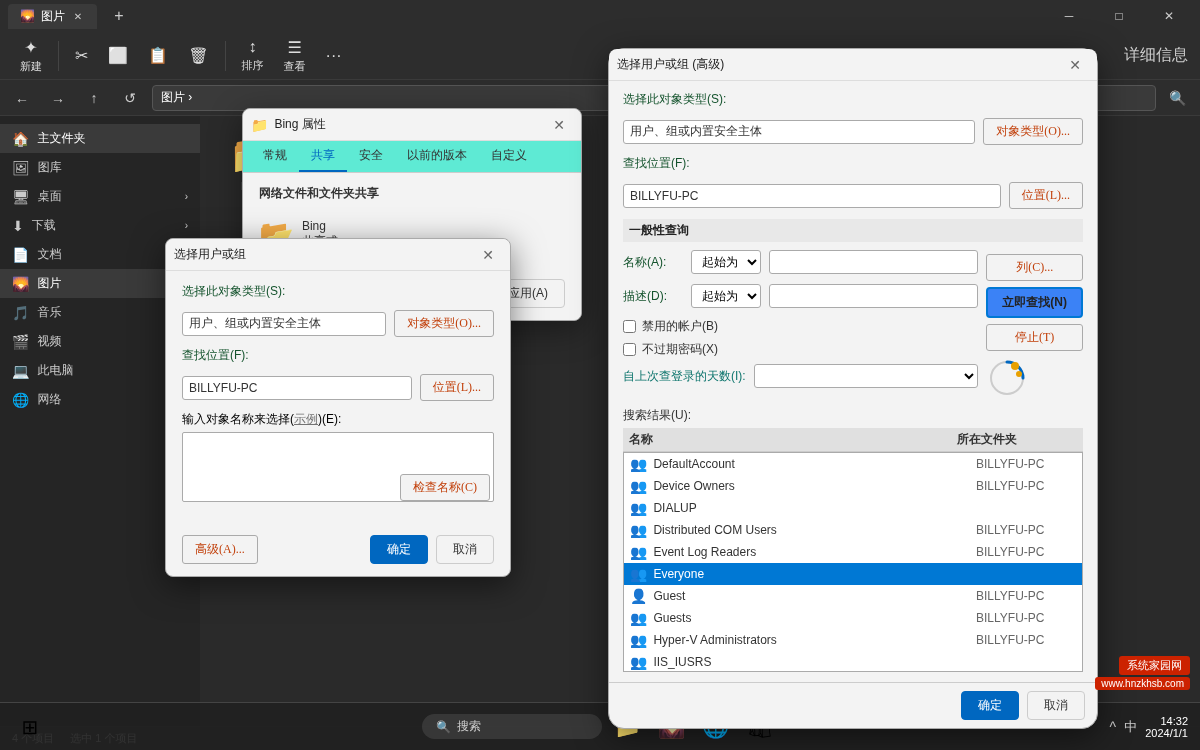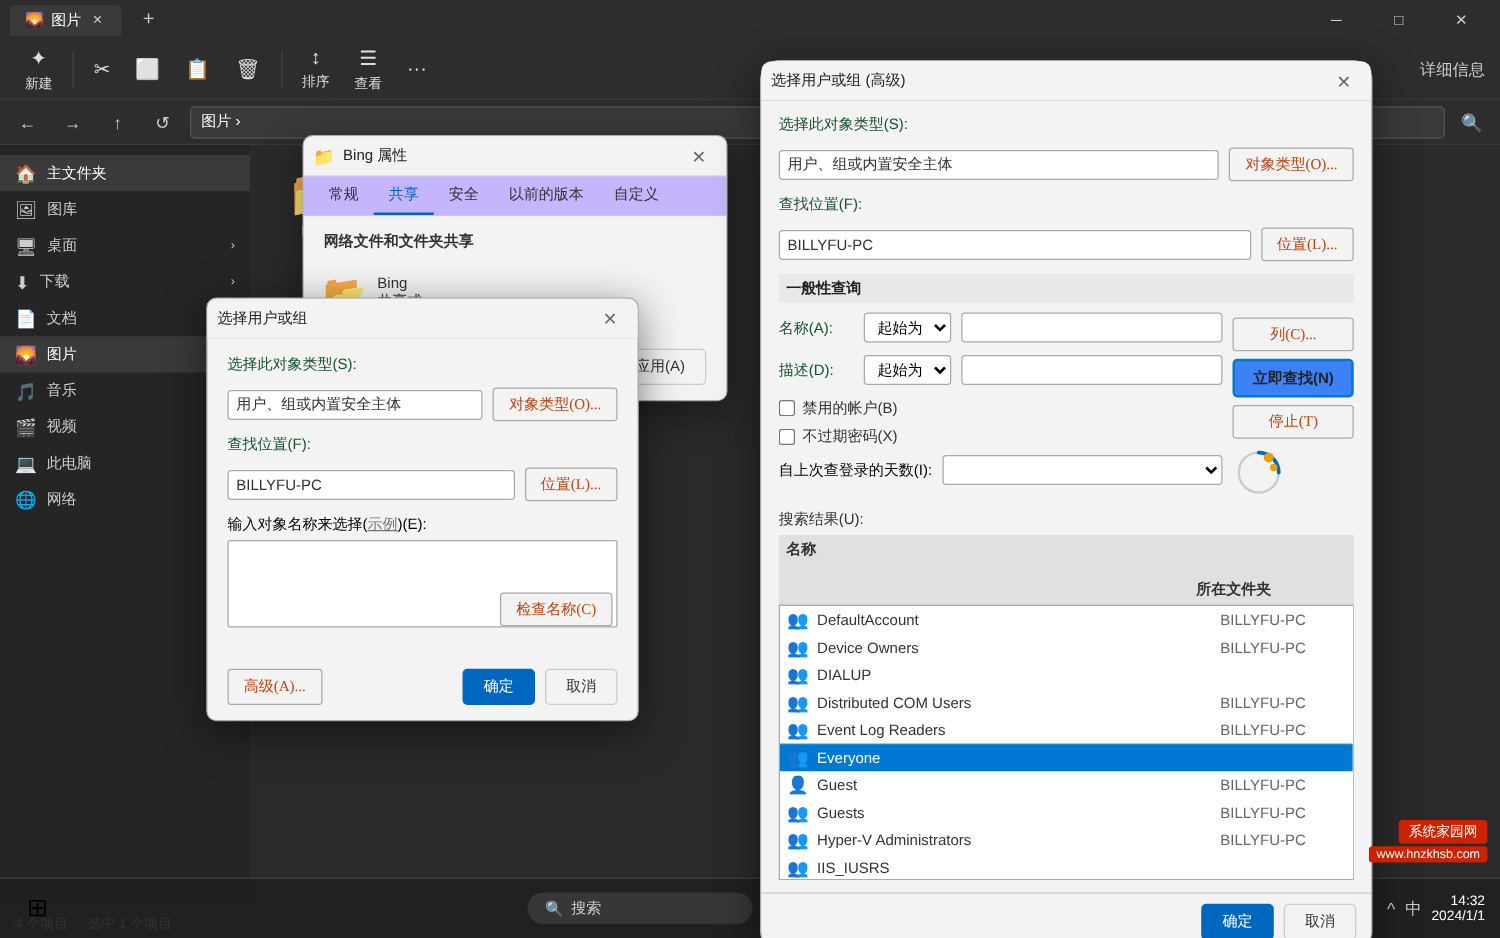--- a/index.html
+++ b/index.html
@@ -263,21 +263,21 @@
     .dialog-close {
       width: 28px; height: 28px;
       display: flex; align-items: center; justify-content: center;
       border-radius: 4px;
       font-size: 14px; color: #666; cursor: pointer;
     }
 
     .dialog-tabs {
       display: flex;
       border-bottom: 1px solid #ccc;
-      background: #c4b5fd;
+      background: #5eead4;
       padding: 0 8px;
     }
     .dialog-tab {
       padding: 6px 12px;
       font-size: 12px;
       color: #333;
       cursor: pointer;
       border-bottom: 2px solid transparent;
     }
     .dialog-tab.active { border-bottom-color: #0067c0; color: #0067c0; }
@@ -482,21 +482,21 @@
       <span>排序</span>
     </div>
     <div class="toolbar-btn">
       <span class="toolbar-icon">☰</span>
       <span>查看</span>
     </div>
     <div class="toolbar-btn">
       <span class="toolbar-icon">···</span>
     </div>
     <div style="margin-left:auto;display:flex;align-items:center;gap:8px;">
-      <span style="color:#ccc;font-size:13px;text-align:right;">详细信息</span>
+      <span style="color:#ccc;font-size:16px;text-align:right;">详细信息</span>
     </div>
   </div>
 
   <div class="address-bar">
     <div class="nav-btn">←</div>
     <div class="nav-btn">→</div>
     <div class="nav-btn">↑</div>
     <div class="nav-btn">↺</div>
     <div class="address-input">
       <span>图片 ›</span>
@@ -691,21 +691,21 @@
           <div class="checkbox-row">
             <input type="checkbox" style="">
             <label>禁用的帐户(B)</label>
           </div>
           <div class="checkbox-row">
             <input type="checkbox" style="">
             <label>不过期密码(X)</label>
           </div>
 
           <div class="form-row">
-            <span style="font-size:12px;color:#000000;">自上次查登录的天数(I):</span>
+            <span style="font-size:12px;color:#0f766e;">自上次查登录的天数(I):</span>
             <select class="form-input" style="width:60px;">
               <option></option>
             </select>
           </div>
         </div>
 
         <div style="display:flex;flex-direction:column;gap:6px;padding-top:4px;min-width:90px;">
           <button class="form-btn">列(C)...</button>
           <button class="find-now-btn">立即查找(N)</button>
           <button class="form-btn">停止(T)</button>
@@ -718,21 +718,21 @@
               <circle cx="32" cy="16" r="3" fill="#e8a000"></circle>
             </svg>
           </div>
         </div>
       </div>
 
       <div style="margin-top:8px;">
         <div style="font-size:12px;color:#333;margin-bottom:4px;">搜索结果(U):</div>
         <div class="search-results-header">
           <span style="flex:1;">名称</span>
-          <span style="min-width:120px;margin-top:32px;">所在文件夹</span>
+          <span style="min-width:120px;">所在文件夹</span>
         </div>
         <div class="search-results-list">
 
           <div class="result-item">
             <span class="result-icon">👥</span>
             <span class="result-name">DefaultAccount</span>
             <span class="result-location">BILLYFU-PC</span>
           </div>
           <div class="result-item">
             <span class="result-icon">👥</span>

